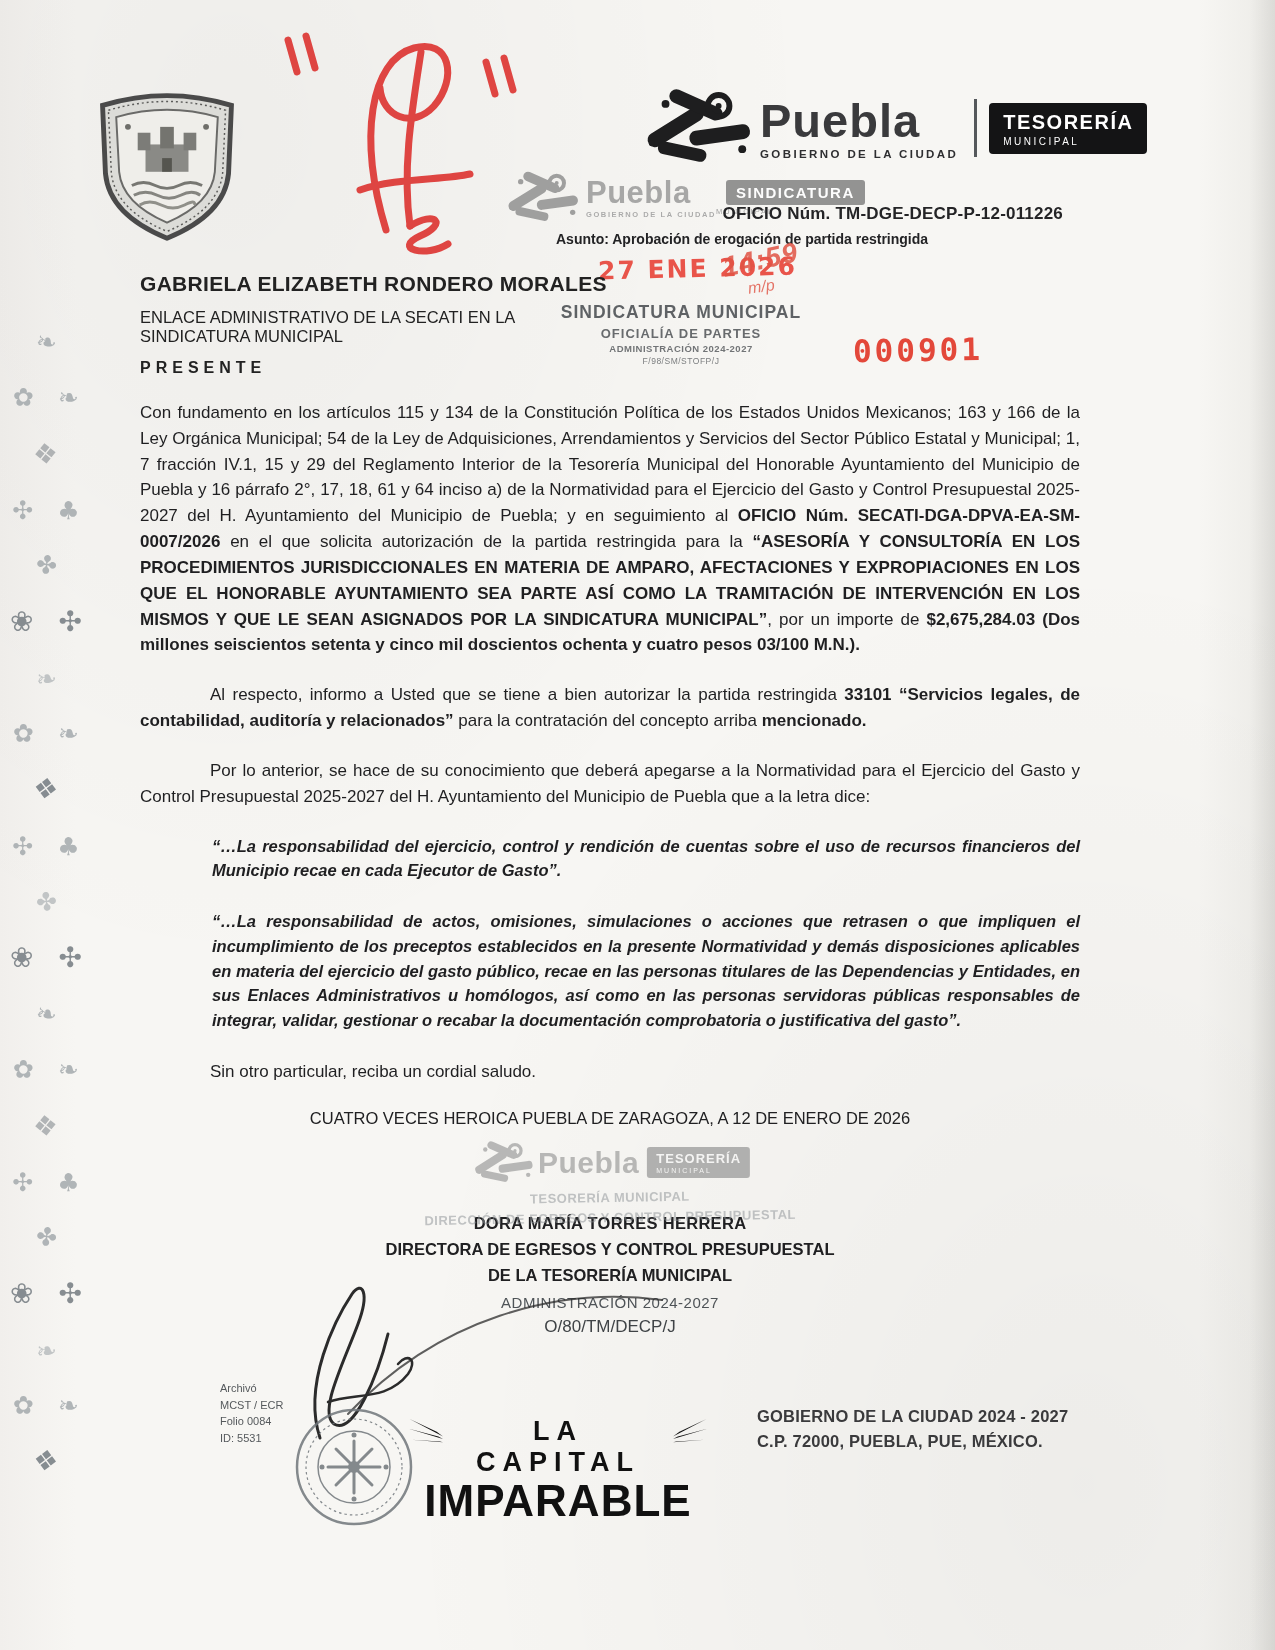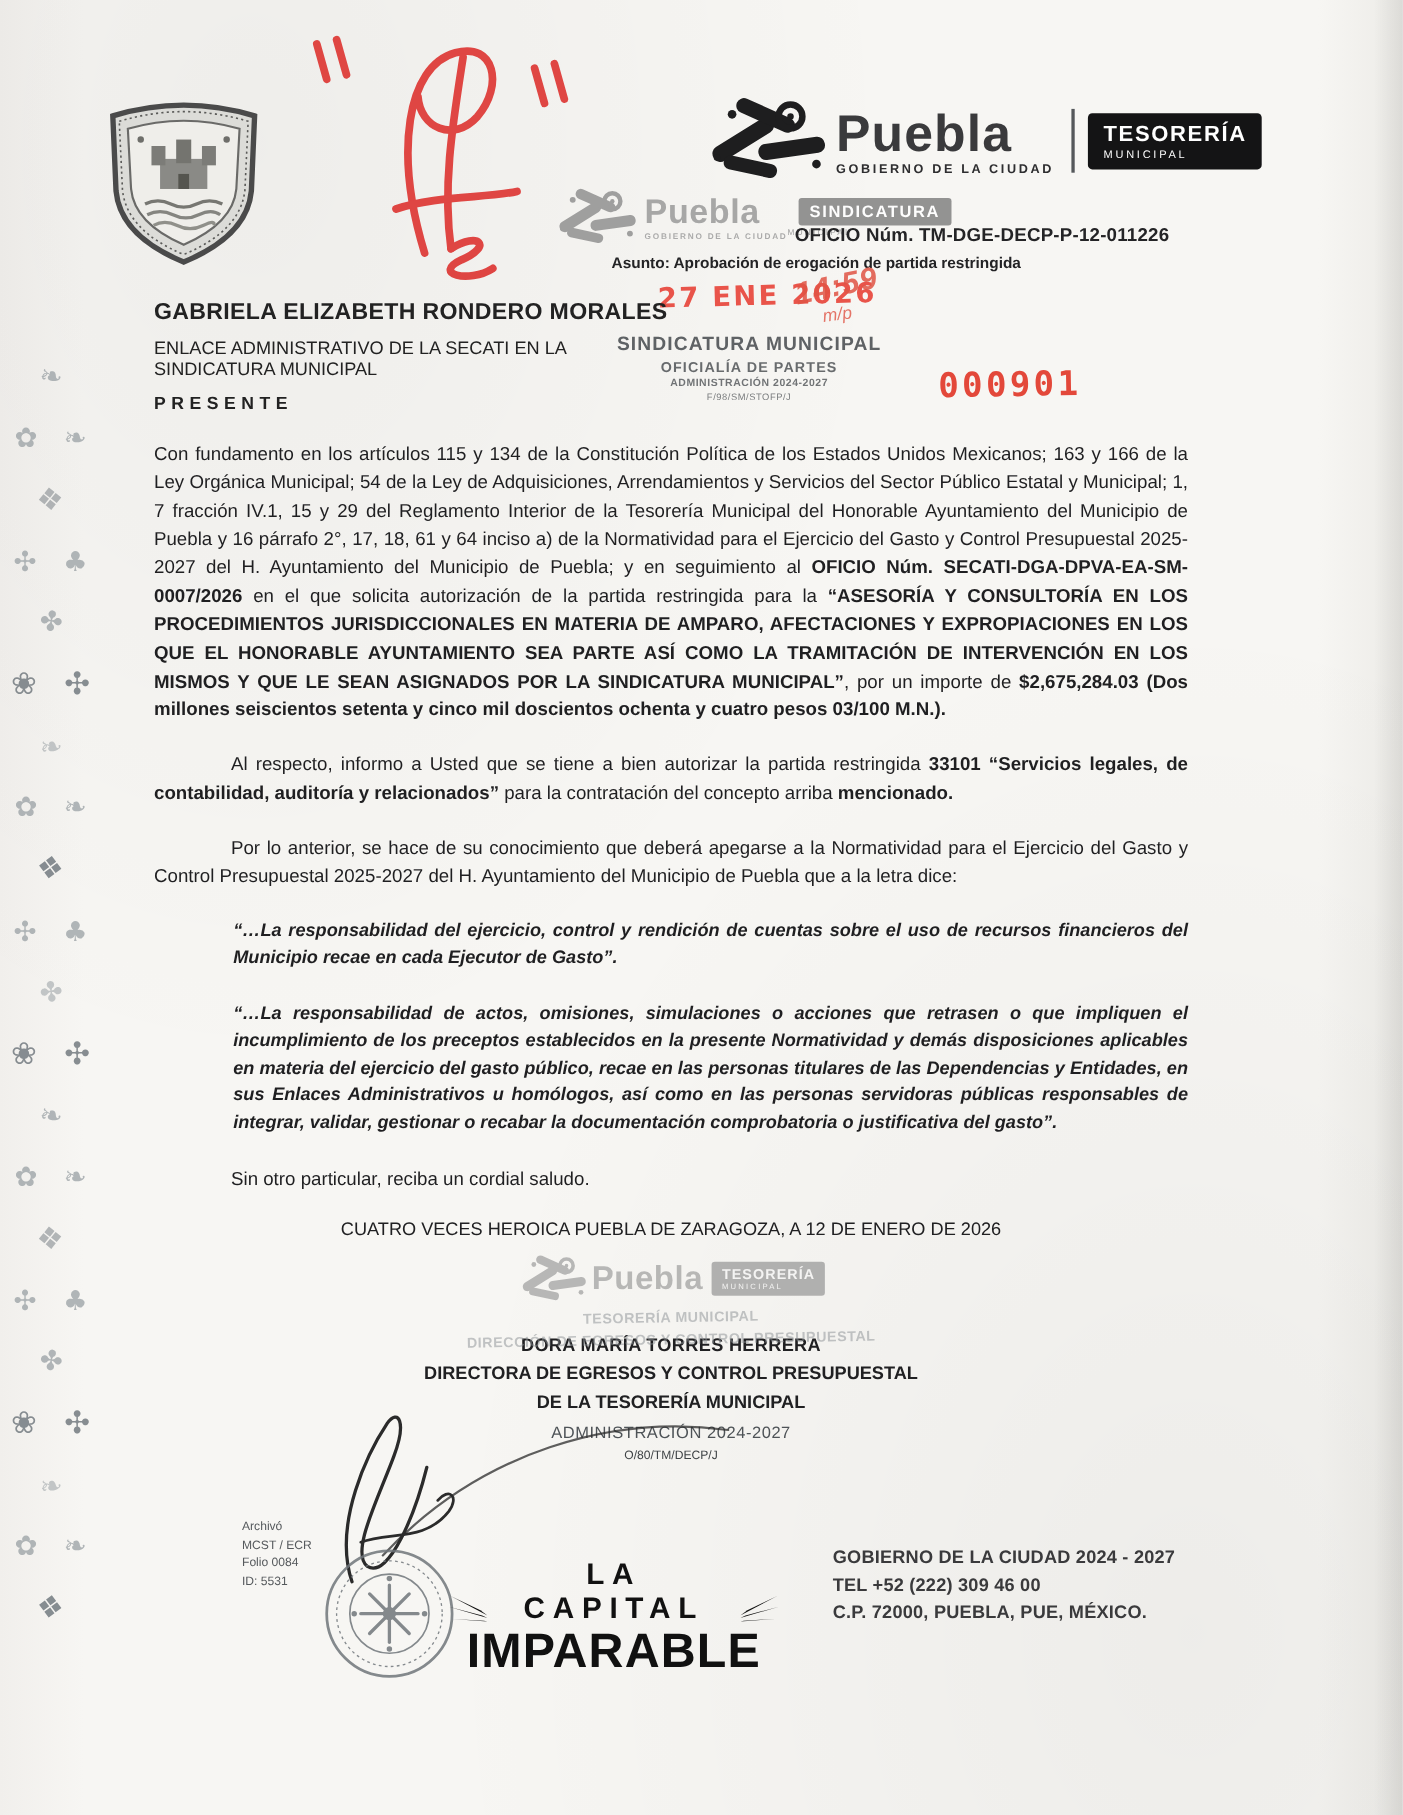--- a/index.html
+++ b/index.html
@@ -91,34 +91,34 @@
   .stamp-composite .s-name{font-size:30px;font-weight:bold;color:#8f9396;letter-spacing:.5px;margin:0 8px 0 2px}
   .stamp-box{background:#85898d;color:#f5f5f5;border-radius:3px;padding:4px 9px;text-align:left}
   .stamp-box .bx1{font-size:13px;font-weight:bold;letter-spacing:1px}
   .stamp-box .bx2{font-size:7px;letter-spacing:2px;margin-top:1px}
   .stamp-lines{position:absolute;left:50%;top:60px;transform:translateX(-50%) rotate(-1deg);
     color:#8b9094;opacity:.5;font-weight:bold;white-space:nowrap}
   .stamp-lines div{font-size:13px;letter-spacing:.5px;line-height:1.5}
   .signer{font-size:16.5px;font-weight:bold;letter-spacing:.3px}
   .s-title{font-size:16.5px;font-weight:bold;margin-top:7px}
   .s-admin{font-size:15px;color:#4e5357;margin-top:9px;letter-spacing:.5px}
-  .s-ref{font-size:11px;color:#3f4346;margin-top:6px}
+  .s-ref{font-size:17px;color:#3f4346;margin-top:6px}
 
   
   .sig-svg{position:absolute;left:258px;top:1252px}
 
   
   .arch-note{position:absolute;left:220px;top:1380px;font-size:11px;color:#55595c;line-height:1.5}
 
   
   .round-stamp{position:absolute;left:293px;top:1406px;opacity:.85}
 
   
   .capital{position:absolute;left:408px;top:1416px;width:300px;text-align:center;color:#111}
-  .cap-top{display:flex;align-items:flex-end;justify-content:center;gap:24px}
+  .cap-top{display:flex;align-items:flex-start;justify-content:center;gap:24px}
   .cap-line1{font-size:27px;font-weight:bold;letter-spacing:7px}
   .cap-line2{font-size:44px;font-weight:bold;letter-spacing:1px;margin-top:-2px}
   .wing{width:44px;height:30px;fill:#111}
   .wing.r{transform:scaleX(-1)}
 
   
   .footer-right{position:absolute;left:757px;top:1404px;font-size:16.5px;font-weight:bold;
     color:#3a3a3c;line-height:1.5;letter-spacing:.2px}
 </style>
 </head>
@@ -330,17 +330,16 @@
       <div class="cap-line1">LA CAPITAL</div>
       <svg class="wing r" viewBox="0 0 44 34">
           <use href="#wing"></use>
         </svg>
     </div>
     <div class="cap-line2">IMPARABLE</div>
   </div>
 
   <div class="footer-right">
     <div>GOBIERNO DE LA CIUDAD 2024 - 2027</div>
-    <div>TEL +52 (222) 309 46 00</div>
     <div>C.P. 72000, PUEBLA, PUE, MÉXICO.</div>
   </div>
 
 </div>
 
 </body></html>

